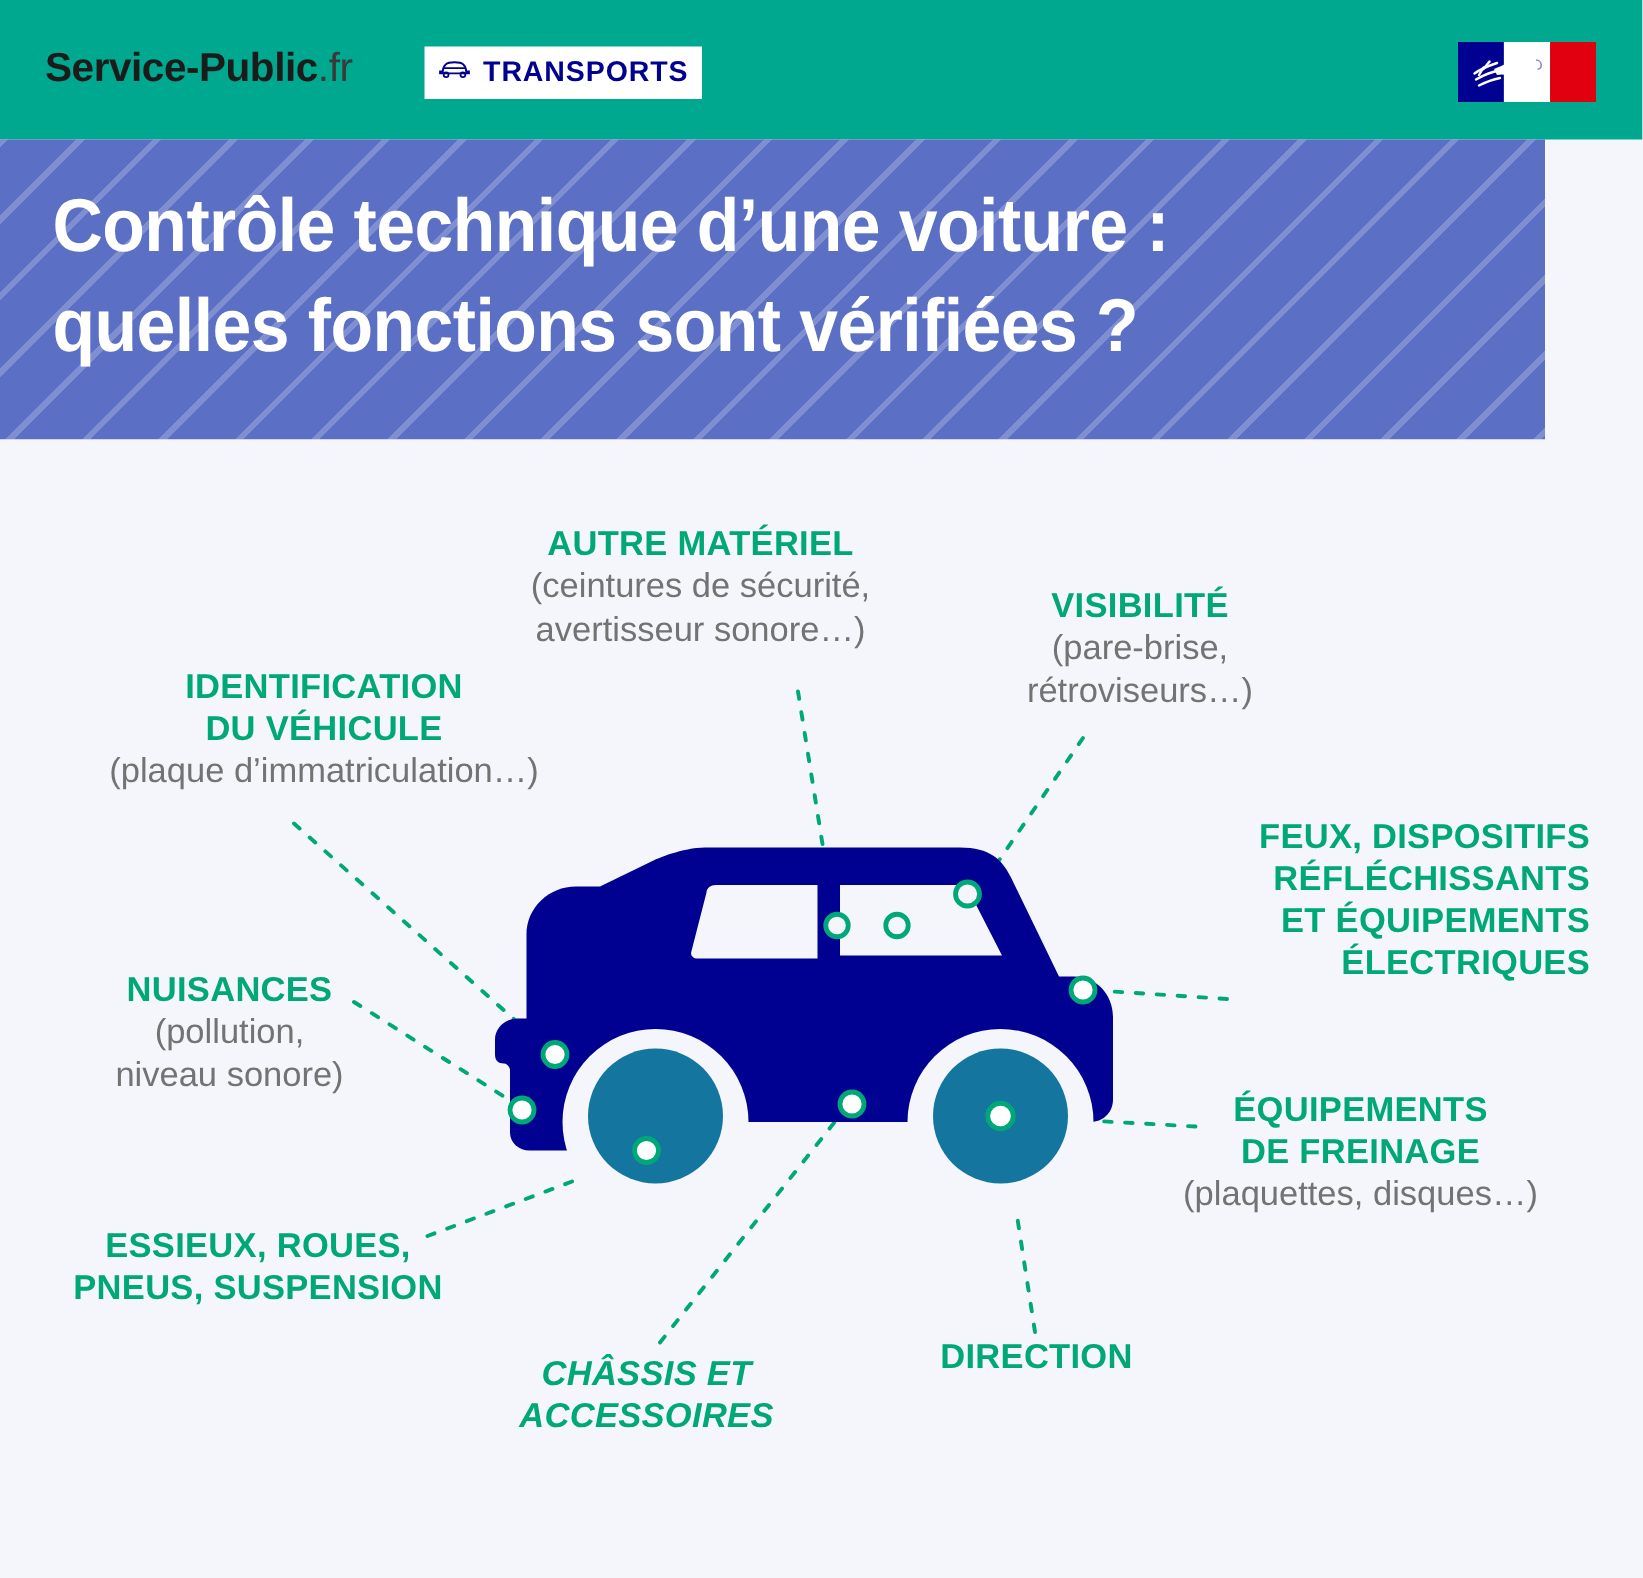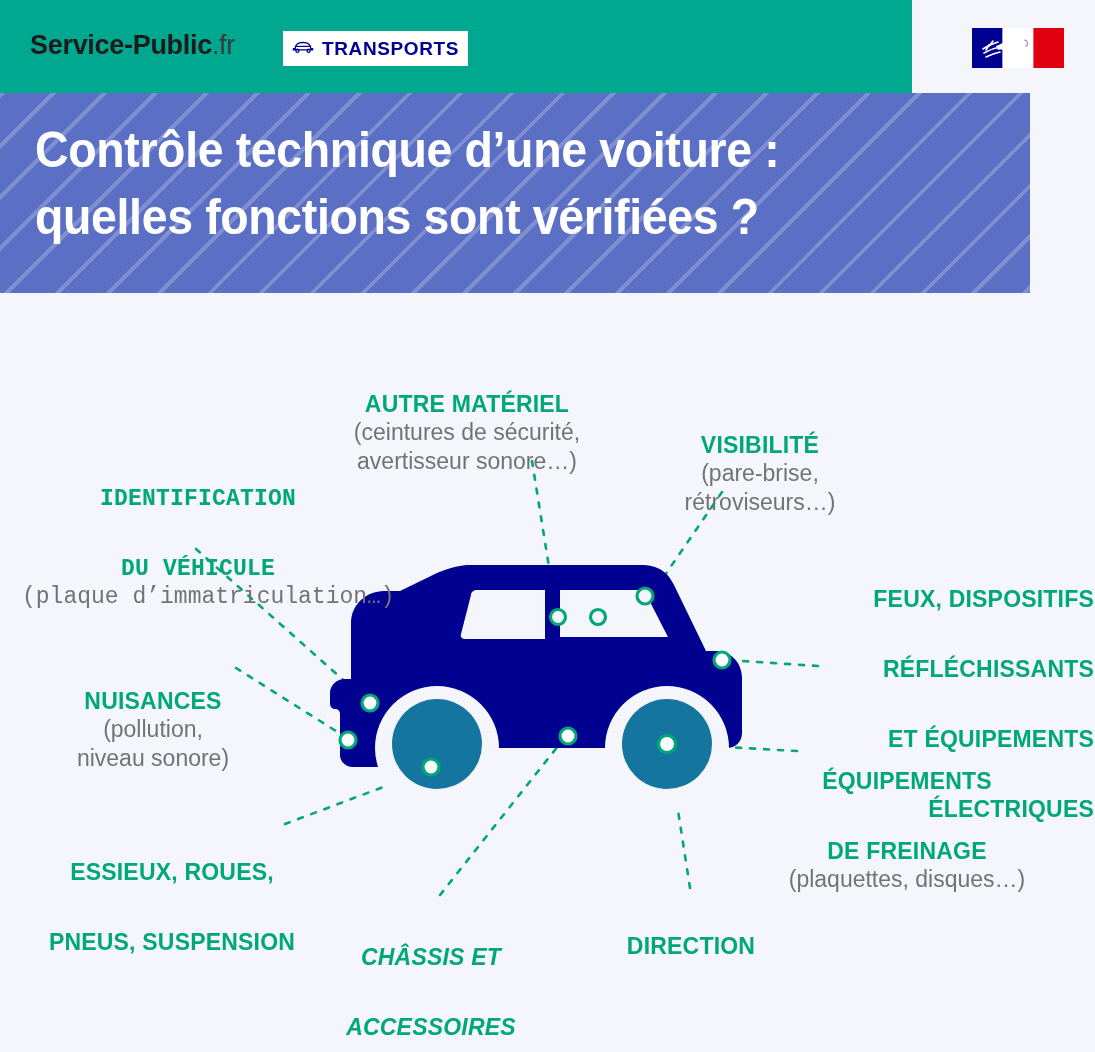--- a/index.html
+++ b/index.html
@@ -7,21 +7,21 @@
     width:1095px;height:1052px;
     background:#f4f6fc;
     font-family:"Liberation Sans", sans-serif;
     overflow:hidden;
     position:relative;
   }
   #root{position:relative;width:1095px;height:1052px;}
 
   
   .header{
-    position:absolute;left:0;top:0;width:912px;height:93px;
+    position:absolute;left:0;top:0;width:1095px;height:93px;
     background:#00a88f;
   }
   .brand{
     position:absolute;left:30px;top:30px;
     font-size:27px;font-weight:700;color:#1b1b1b;
     letter-spacing:-0.3px;white-space:nowrap;
   }
   .brand .tld{font-weight:400;color:#3a3a3a;}
   .cat-badge{
     position:absolute;left:283px;top:31px;
@@ -57,21 +57,21 @@
   
   .stage{
     position:absolute;left:0;top:293px;width:1095px;height:759px;
     background:#f4f6fc;
   }
   svg.wires{position:absolute;left:0;top:0;width:1095px;height:759px;}
 
   .lbl{position:absolute;}
   .lbl .t{
     color:#00a878;font-weight:700;font-size:23px;line-height:1.22;
-    letter-spacing:0.2px;white-space:nowrap;margin-top:42px;
+    letter-spacing:0.2px;white-space:nowrap;
   }
   .lbl .s{
     color:#737373;font-weight:400;font-size:23px;line-height:1.25;
     white-space:nowrap;
   }
   .al-right{text-align:right;}
   .al-center{text-align:center;}
 </style>
 </head>
 <body>
@@ -194,27 +194,27 @@
       <div class="s">(ceintures de sécurité,</div>
       <div class="s">avertisseur sonore…)</div>
     </div>
 
     <div class="lbl al-center" style="left:653px;top:96px;width:214px;">
       <div class="t">VISIBILITÉ</div>
       <div class="s">(pare-brise,</div>
       <div class="s">rétroviseurs…)</div>
     </div>
 
-    <div class="lbl al-center" style="left:22px;top:150px;width:352px;font-family:Liberation Mono, monospace;">
+    <div class="lbl al-center" style="left:40px;top:150px;width:352px;">
       <div class="t">IDENTIFICATION</div>
       <div class="t">DU VÉHICULE</div>
       <div class="s">(plaque d’immatriculation…)</div>
     </div>
 
-    <div class="lbl al-right" style="left:792px;top:250px;width:302px;">
+    <div class="lbl al-right" style="left:758px;top:250px;width:302px;">
       <div class="t">FEUX, DISPOSITIFS</div>
       <div class="t">RÉFLÉCHISSANTS</div>
       <div class="t">ET ÉQUIPEMENTS</div>
       <div class="t">ÉLECTRIQUES</div>
     </div>
 
     <div class="lbl al-center" style="left:44px;top:352px;width:218px;">
       <div class="t">NUISANCES</div>
       <div class="s">(pollution,</div>
       <div class="s">niveau sonore)</div>

